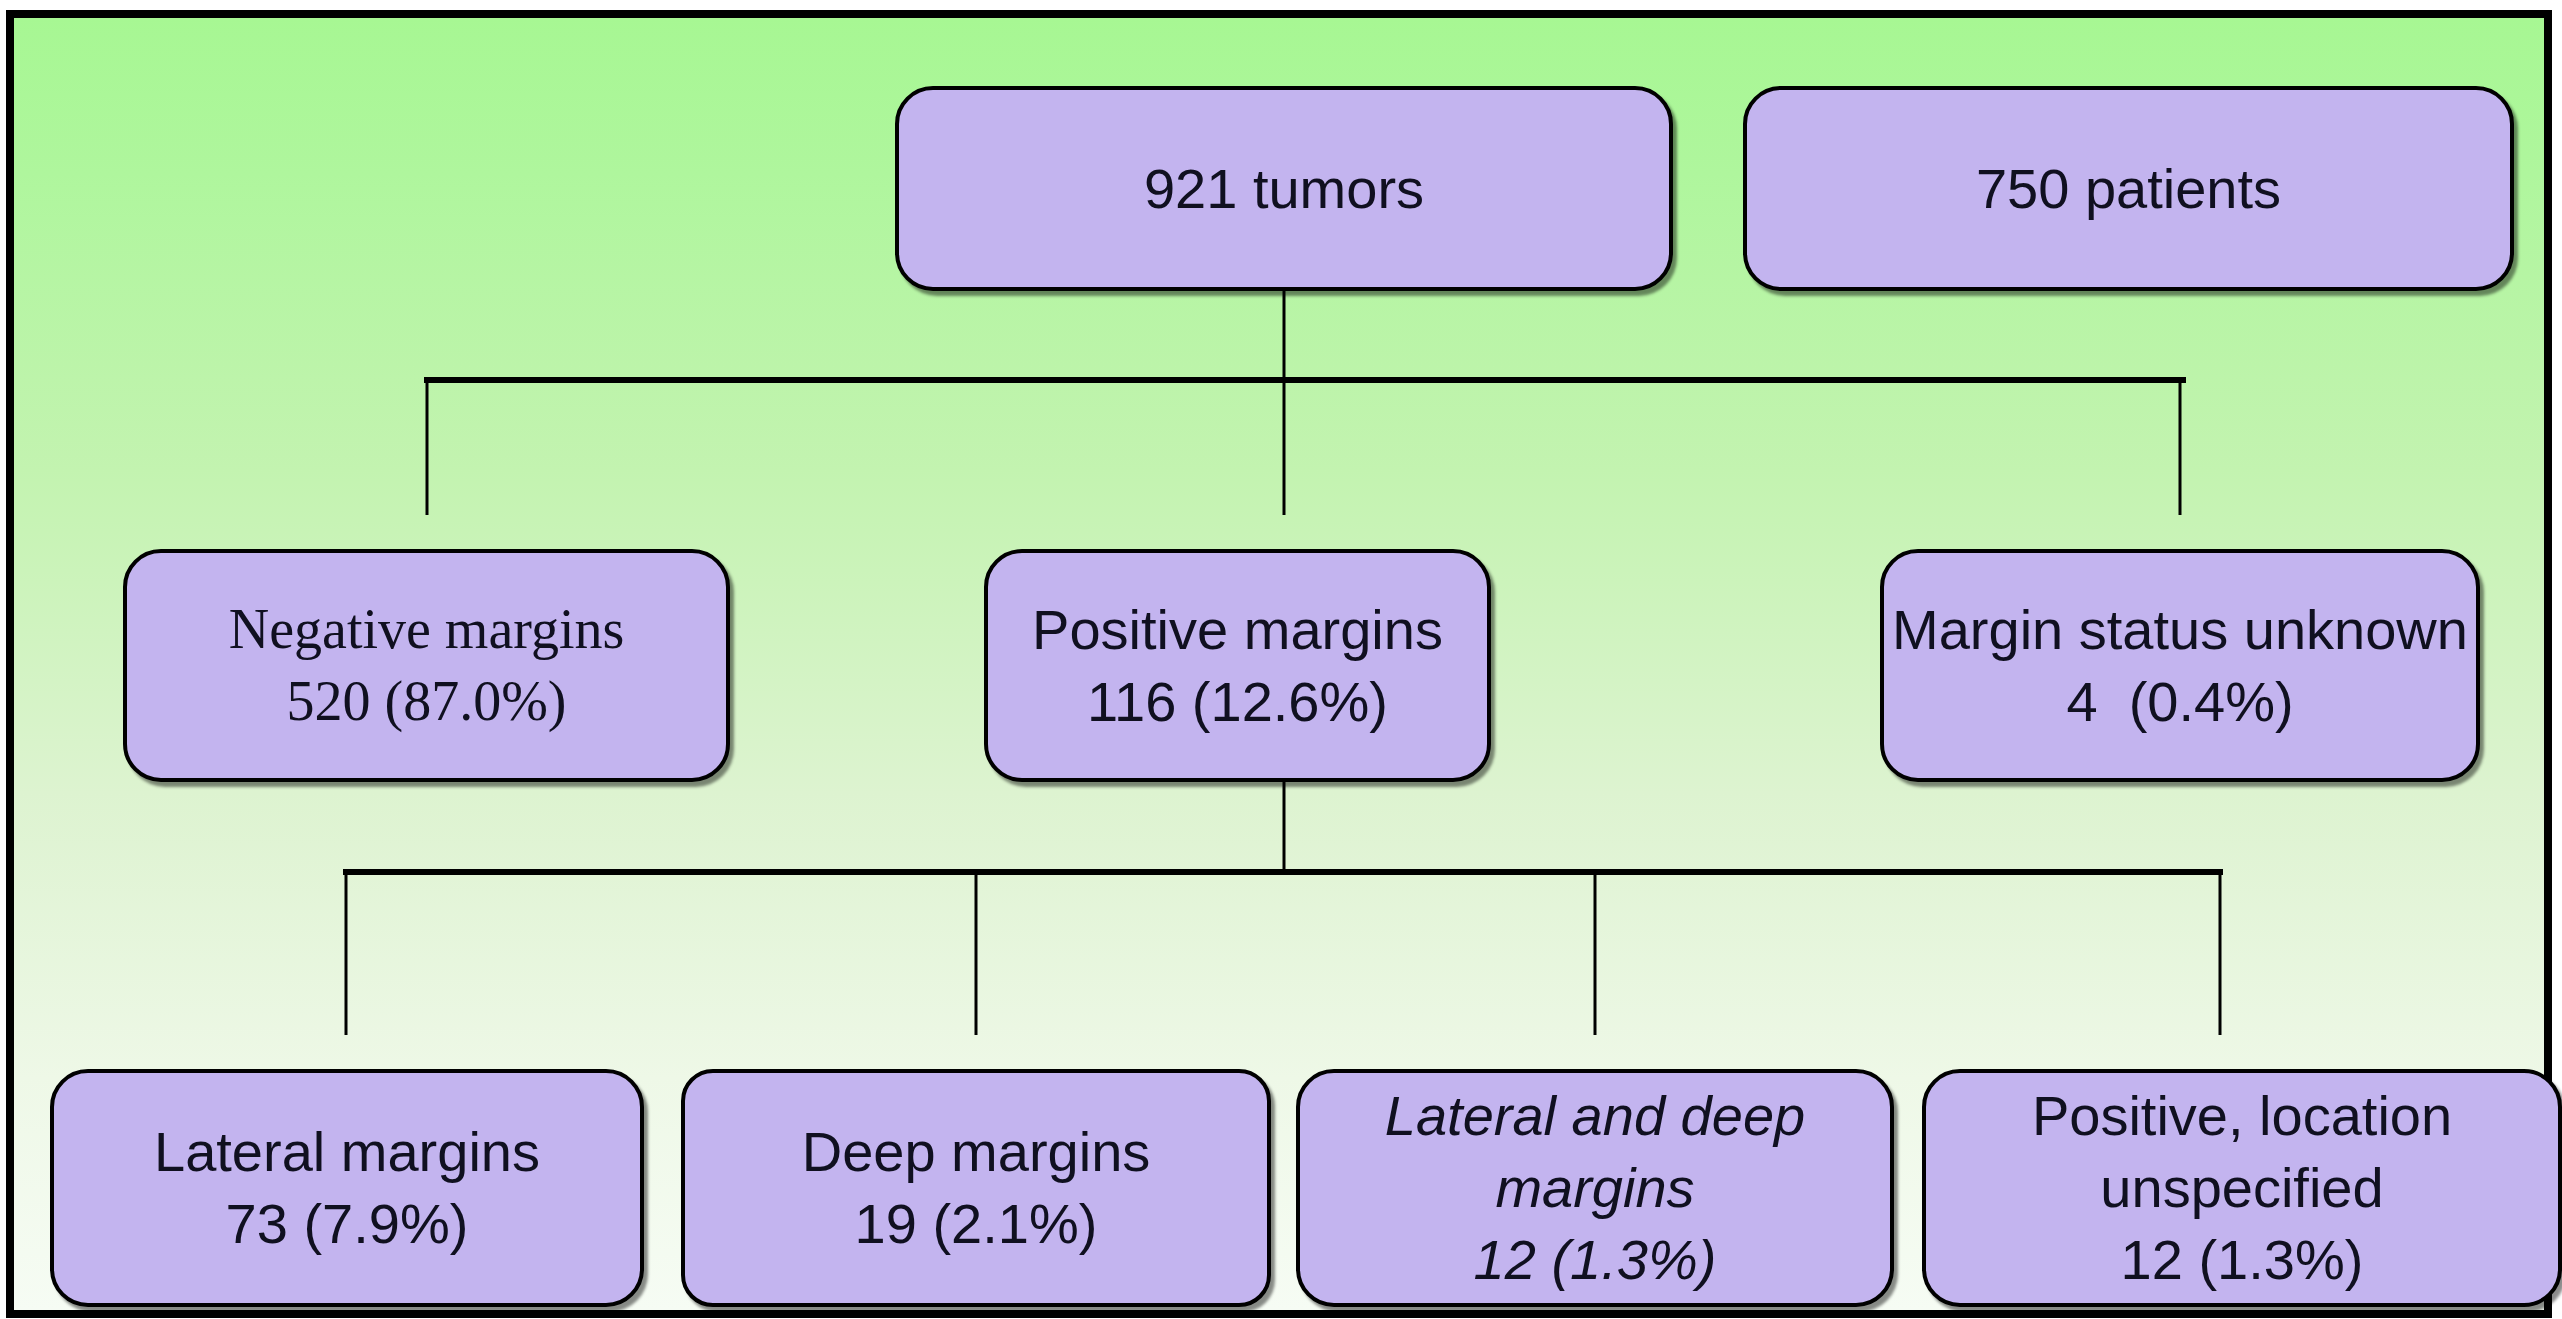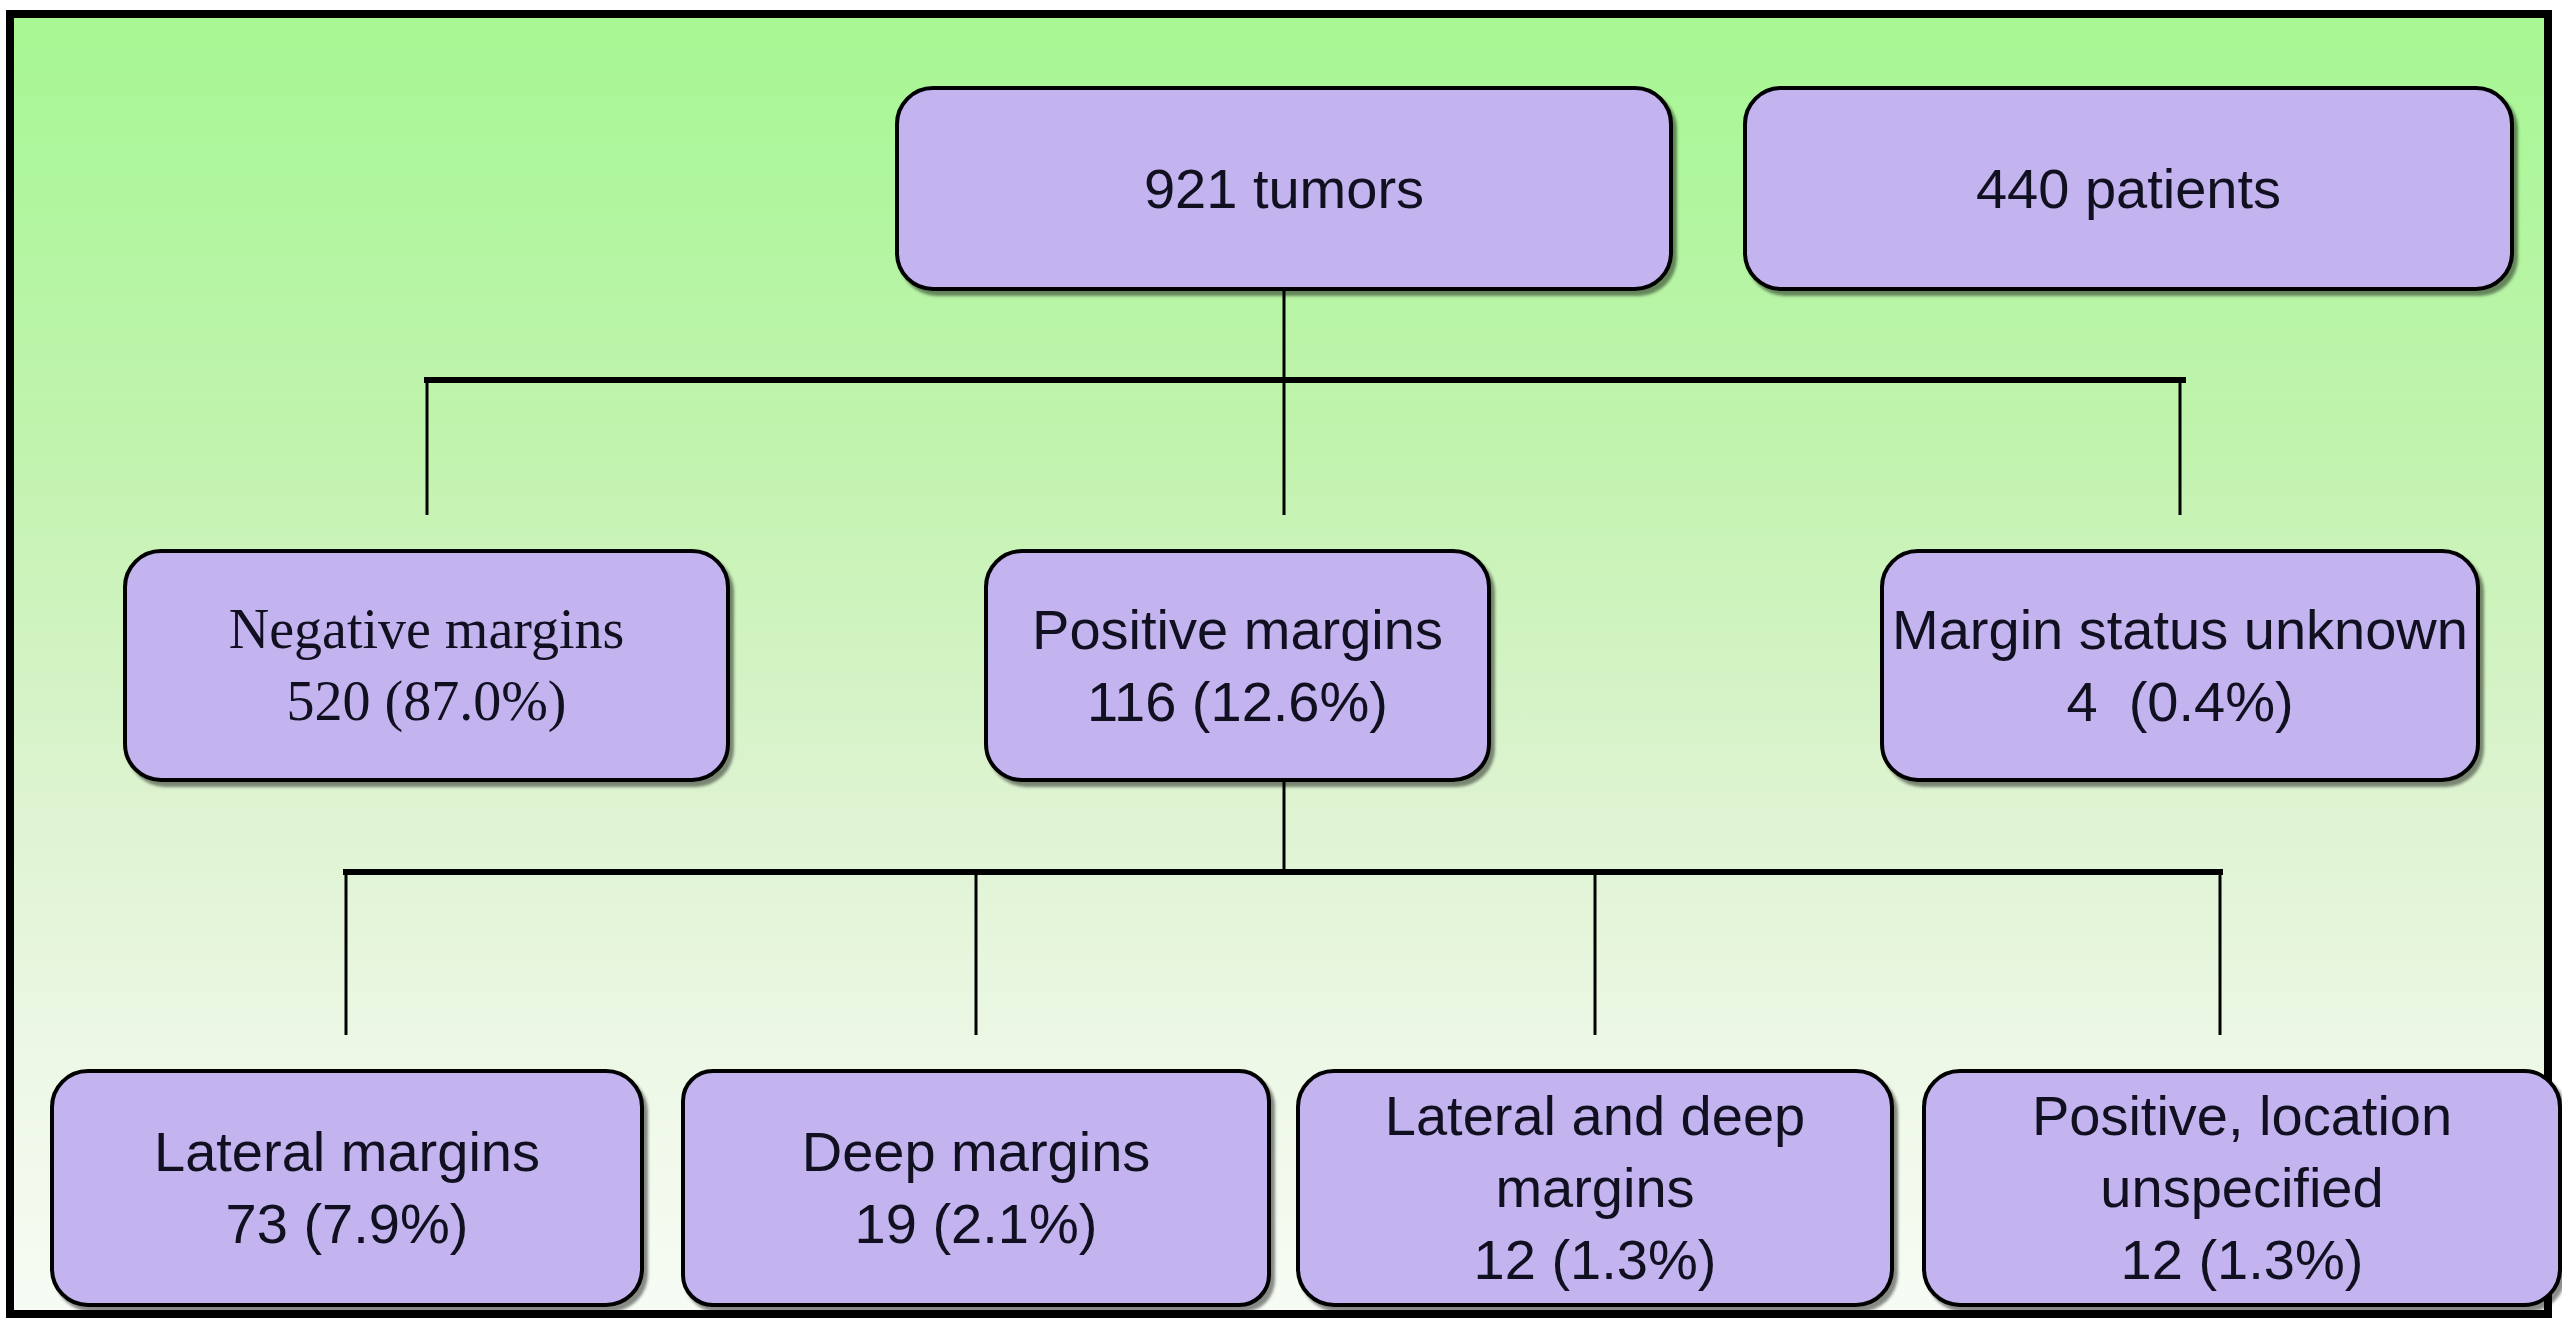--- a/index.html
+++ b/index.html
@@ -67,21 +67,21 @@
   
   #node-tumors        { left: 895px;  top: 50px;   width: 778px; height: 205px; }
   #node-patients      { left: 1743px; top: 50px;   width: 771px; height: 205px; }
   
   #node-negative      { left: 123px;  top: 513px;  width: 607px; height: 233px; font-family: Liberation Serif, serif; }
   #node-positive      { left: 984px;  top: 513px;  width: 507px; height: 233px; }
   #node-unknown       { left: 1880px; top: 513px;  width: 600px; height: 233px; }
   
   #node-lateral       { left: 50px;   top: 1033px; width: 594px; height: 238px; }
   #node-deep          { left: 681px;  top: 1033px; width: 590px; height: 238px; border-radius: 32px; }
-  #node-lateral-deep  { left: 1296px; top: 1033px; width: 598px; height: 238px; }
+  #node-lateral-deep  { left: 1296px; top: 1033px; width: 598px; height: 238px; font-style: italic; }
   #node-unspecified   { left: 1922px; top: 1033px; width: 640px; height: 238px; }
 </style>
 </head>
 <body>
 
 <div id="stage">
 
   <div id="frame"></div>
 
   <svg id="connectors" viewBox="0 0 2562 1319" xmlns="http://www.w3.org/2000/svg">
@@ -97,21 +97,21 @@
     <line x1="346" y1="872" x2="346" y2="1035" stroke-width="3"></line>
     <line x1="976" y1="872" x2="976" y2="1035" stroke-width="3"></line>
     <line x1="1595" y1="872" x2="1595" y2="1035" stroke-width="3"></line>
     <line x1="2220" y1="872" x2="2220" y2="1035" stroke-width="3"></line>
   </svg>
 
   <div class="node" id="node-tumors">
     <div class="node-label">921 tumors</div>
   </div>
   <div class="node" id="node-patients">
-    <div class="node-label">440 patients</div>
+    <div class="node-label">750 patients</div>
   </div>
 
   <div class="node" id="node-negative">
     <div class="node-label">Negative margins</div>
     <div class="node-value">520 (87.0%)</div>
   </div>
   <div class="node" id="node-positive">
     <div class="node-label">Positive margins</div>
     <div class="node-value">116 (12.6%)</div>
   </div>

